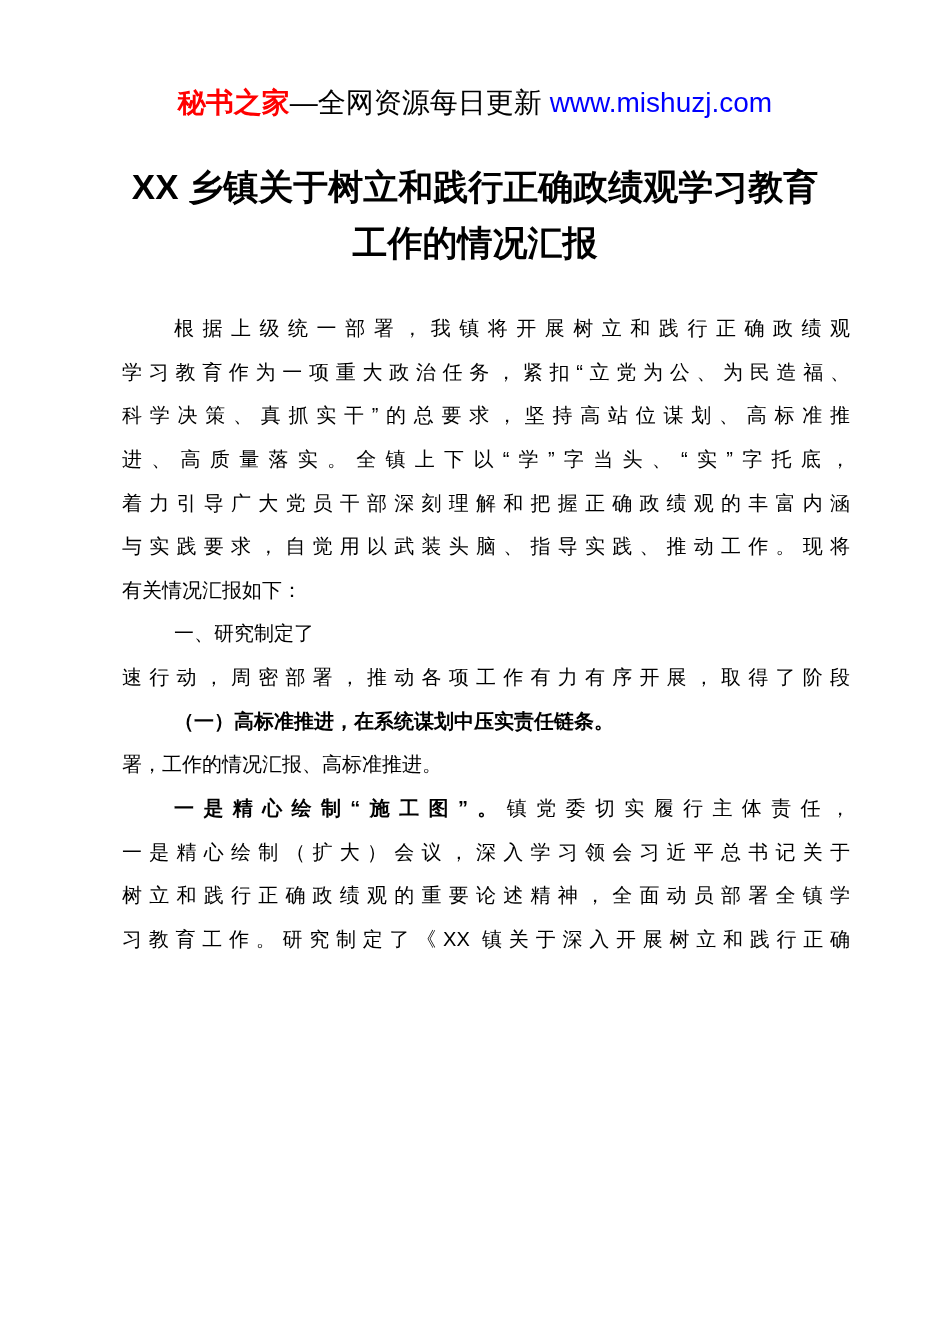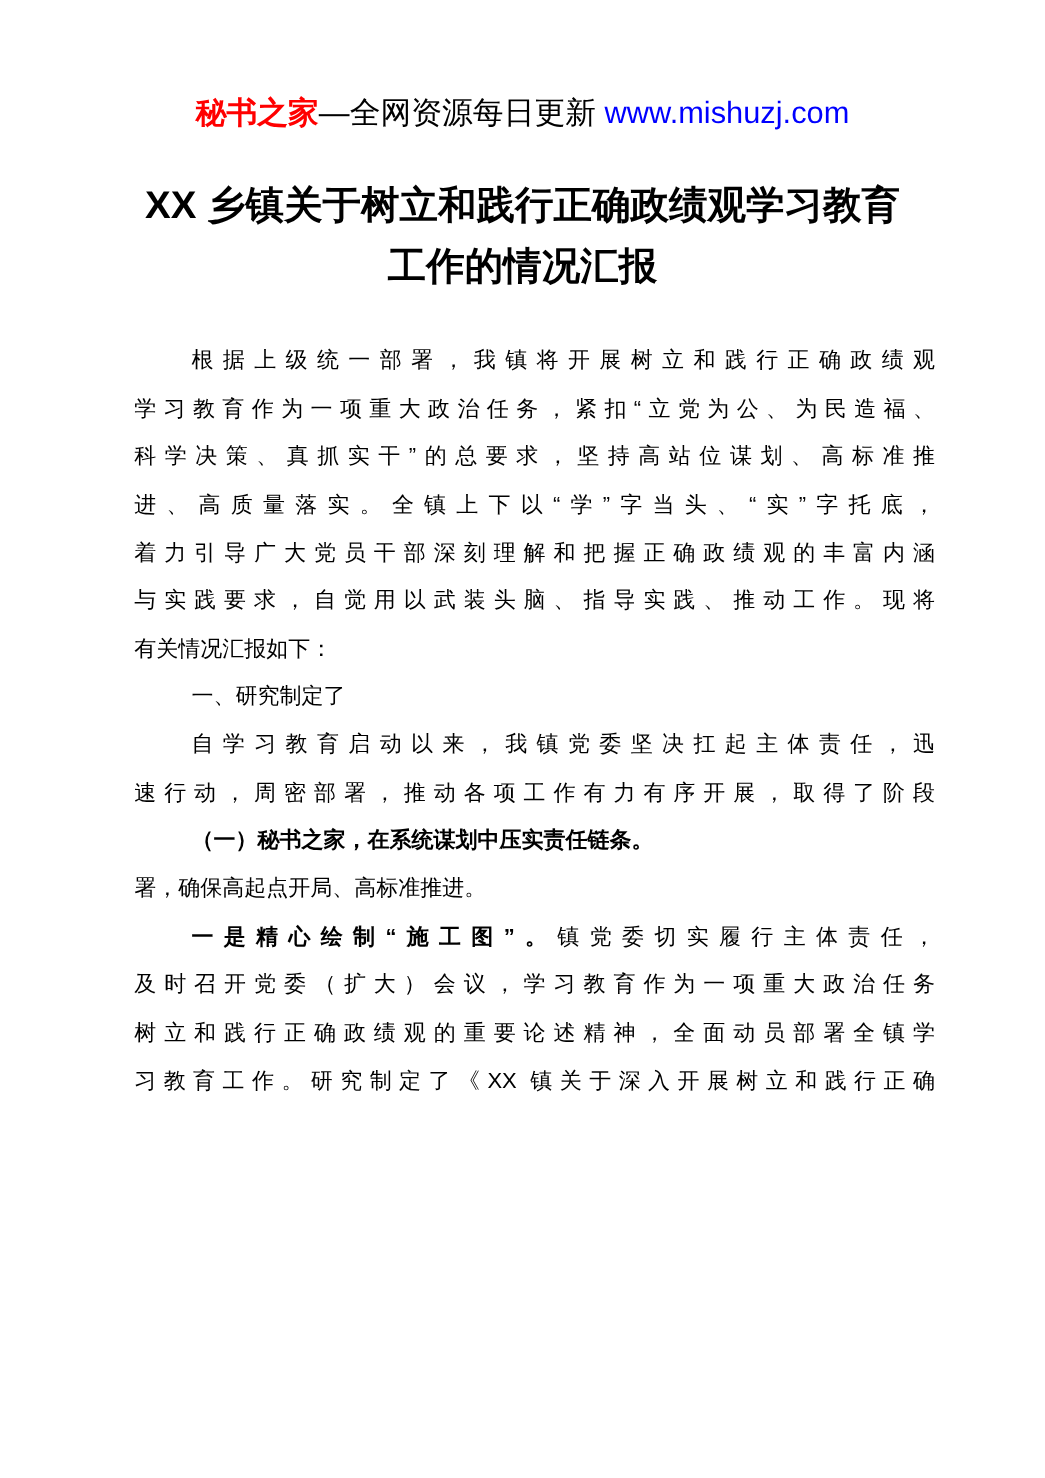--- a/index.html
+++ b/index.html
@@ -78,23 +78,22 @@
 
   <div class="doc-body">
       <div class="body-line indent"><span class="">根据上级统一部署，我镇将开展树立和践行正确政绩观</span></div>
       <div class="body-line"><span class="">学习教育作为一项重大政治任务，紧扣“立党为公、为民造福、</span></div>
       <div class="body-line"><span class="">科学决策、真抓实干”的总要求，坚持高站位谋划、高标准推</span></div>
       <div class="body-line"><span class="">进、高质量落实。全镇上下以“学”字当头、“实”字托底，</span></div>
       <div class="body-line"><span class="">着力引导广大党员干部深刻理解和把握正确政绩观的丰富内涵</span></div>
       <div class="body-line"><span class="">与实践要求，自觉用以武装头脑、指导实践、推动工作。现将</span></div>
       <div class="body-line last"><span class="">有关情况汇报如下：</span></div>
       <div class="body-line indent last"><span class="">一、研究制定了</span></div>
-      <div class="body-line indent"><span class="">自学习教育启动以来，我镇党委坚决扛起主体责任，迅</span></div>
       <div class="body-line"><span class="">速行动，周密部署，推动各项工作有力有序开展，取得了阶段</span></div>
-      <div class="body-line indent last"><span class="seg-bold">（一）秘书之家，在系统谋划中压实责任链条。</span></div>
-      <div class="body-line last"><span class="">署，确保高起点开局、高标准推进。</span></div>
+      <div class="body-line indent last"><span class="seg-bold">（一）高标准推进，在系统谋划中压实责任链条。</span></div>
+      <div class="body-line last"><span class="">署，工作的情况汇报、高标准推进。</span></div>
       <div class="body-line indent"><span class="seg-bold">一是精心绘制“施工图”。</span><span class="">镇党委切实履行主体责任，</span></div>
-      <div class="body-line"><span class="">及时召开党委（扩大）会议，学习教育作为一项重大政治任务</span></div>
+      <div class="body-line"><span class="">一是精心绘制（扩大）会议，深入学习领会习近平总书记关于</span></div>
       <div class="body-line"><span class="">树立和践行正确政绩观的重要论述精神，全面动员部署全镇学</span></div>
       <div class="body-line"><span class="">习教育工作。研究制定了《XX 镇关于深入开展树立和践行正确</span></div>
     </div>
 
 </div>
 
 </body></html>

